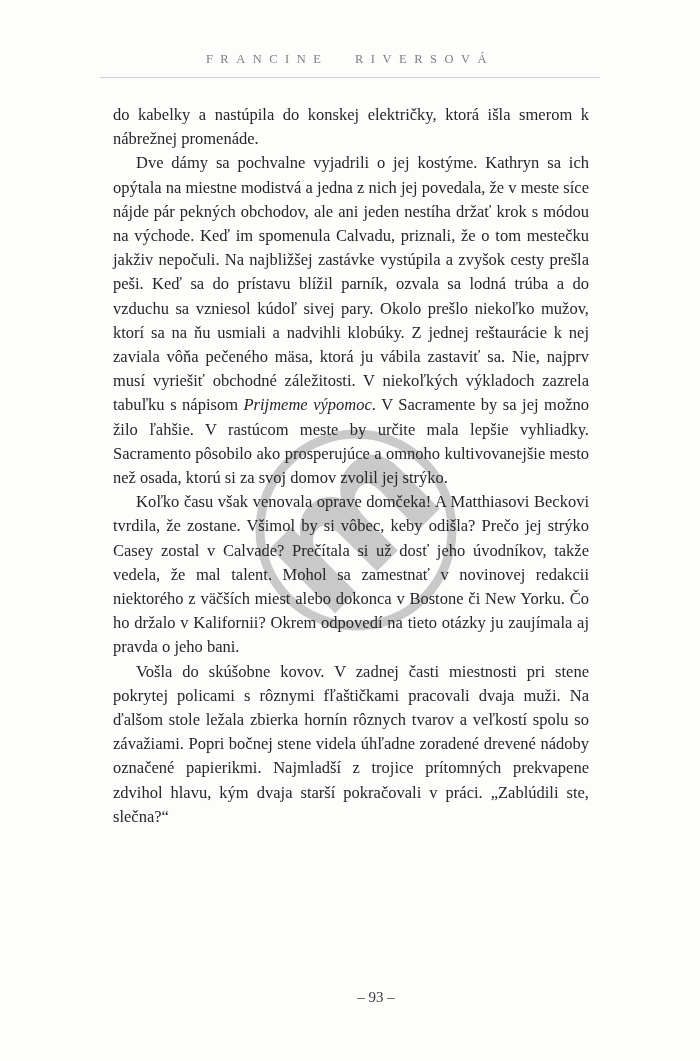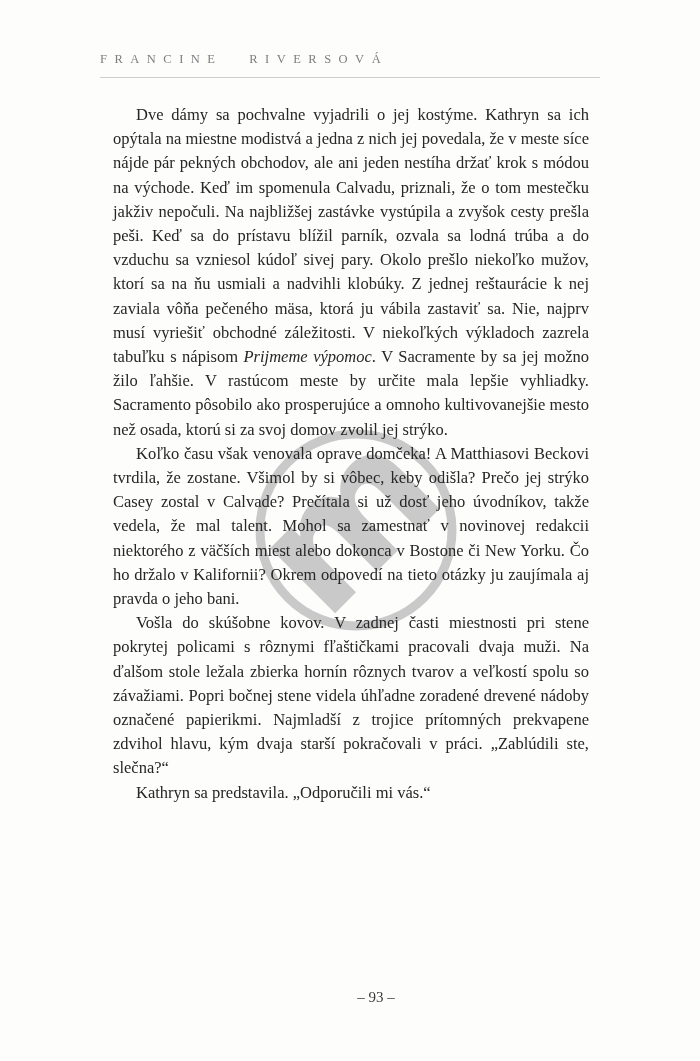--- a/index.html
+++ b/index.html
@@ -10,20 +10,21 @@
   }
   .page {
     position: relative;
     width: 700px; height: 1061px;
     background: #fdfdfc;
     overflow: hidden;
   }
   .running-header {
     position: absolute;
     top: 52px; left: 100px; width: 500px;
+    text-align: center;
     font-size: 12.5px;
     letter-spacing: 7.5px;
     word-spacing: 16px;
     color: #7e7e80;
     text-transform: uppercase;
   }
   .header-rule {
     position: absolute;
     top: 77px; left: 100px; width: 500px;
     border-top: 1px solid #cfcfcf;
@@ -64,21 +65,21 @@
 
   <svg class="watermark" width="700" height="1061" viewBox="0 0 700 1061">
     <circle cx="356" cy="530" r="96" fill="none" stroke-width="9" stroke="#c9c9c9"></circle>
     <text x="356" y="574" text-anchor="middle" font-family="DejaVu Sans, sans-serif" font-weight="bold" font-size="168" transform="rotate(-45 356 530)" fill="#c9c9c9">m</text>
   </svg>
 
   <div class="running-header">FRANCINE RIVERSOVÁ</div>
   <div class="header-rule"></div>
 
   <div class="body-text">
+    <p>do kabelky a nastúpila do konskej električky, ktorá išla smerom k nábrežnej promenáde.</p>
     <p class="indent"><span>Dve dámy sa pochvalne vyjadrili o jej kostýme. Kathryn sa ich opýtala na miestne modistvá a jedna z nich jej povedala, že v meste síce nájde pár pekných obchodov, ale ani jeden nestíha držať krok s módou na východe. Keď im spomenula Calvadu, priznali, že o tom mestečku jakživ nepočuli. Na najbližšej zastávke vystúpila a zvyšok cesty prešla peši. Keď sa do prístavu blížil parník, ozvala sa lodná trúba a do vzduchu sa vzniesol kúdoľ sivej pary. Okolo prešlo niekoľko mužov, ktorí sa na ňu usmiali a nadvihli klobúky. Z jednej reštaurácie k nej zaviala vôňa pečeného mäsa, ktorá ju vábila zastaviť sa. Nie, najprv musí vyriešiť obchodné záležitosti. V niekoľkých výkladoch zazrela tabuľku s nápisom </span><span class="italic">Prijmeme výpomoc</span><span>. V Sacramente by sa jej možno žilo ľahšie. V rastúcom meste by určite mala lepšie vyhliadky. Sacramento pôsobilo ako prosperujúce a omnoho kultivovanejšie mesto než osada, ktorú si za svoj domov zvolil jej strýko.</span></p>
     <p class="indent">Koľko času však venovala oprave domčeka! A Matthiasovi Beckovi tvrdila, že zostane. Všimol by si vôbec, keby odišla? Prečo jej strýko Casey zostal v Calvade? Prečítala si už dosť jeho úvodníkov, takže vedela, že mal talent. Mohol sa zamestnať v novinovej redakcii niektorého z väčších miest alebo dokonca v Bostone či New Yorku. Čo ho držalo v Kalifornii? Okrem odpovedí na tieto otázky ju zaujímala aj pravda o jeho bani.</p>
     <p class="indent">Vošla do skúšobne kovov. V zadnej časti miestnosti pri stene pokrytej policami s rôznymi fľaštičkami pracovali dvaja muži. Na ďalšom stole ležala zbierka hornín rôznych tvarov a veľkostí spolu so závažiami. Popri bočnej stene videla úhľadne zoradené drevené nádoby označené papierikmi. Najmladší z trojice prítomných prekvapene zdvihol hlavu, kým dvaja starší pokračovali v práci. „Zablúdili ste, slečna?“</p>
-    <p class="indent">Kathryn sa predstavila. „Odporučili mi vás.“</p>
   </div>
 
   <div class="page-footer">– 93 –</div>
 
 </div>
 
 </body></html>

